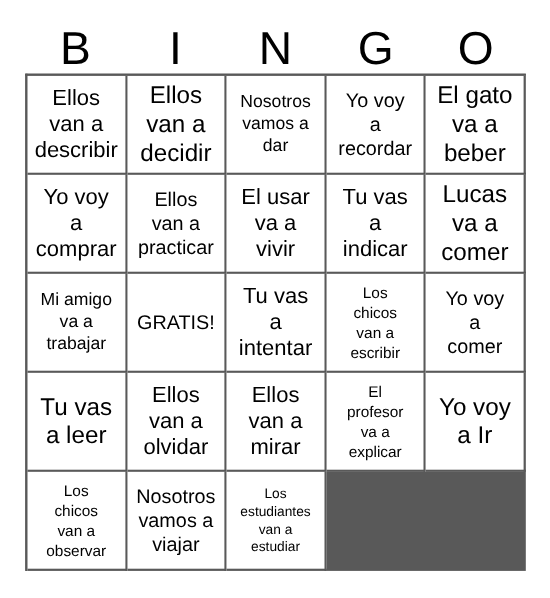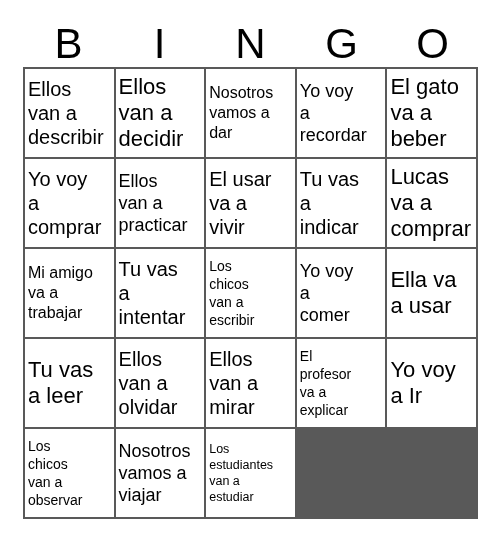--- a/index.html
+++ b/index.html
@@ -73,21 +73,21 @@
     align-items: center;
     justify-content: center;
     text-align: center;
     padding: 2px 3px;
     overflow: hidden;
   }
 
   .cell-text {
     display: block;
     width: 100%;
-    text-align: left;
+    text-align: center;
     color: #000000;
     font-family: "Liberation Sans", sans-serif;
     font-weight: 400;
     white-space: pre-line;
   }
 
   
   .fs-xl .cell-text { font-size: 22px; line-height: 26px; }
   .fs-lg .cell-text { font-size: 20px; line-height: 24px; }
   .fs-md .cell-text { font-size: 18px; line-height: 22px; }
@@ -153,49 +153,48 @@
       </div>
     <div class="bingo-cell fs-lg">
         <span class="cell-text">Tu vas
 a
 indicar</span>
       </div>
 
     <div class="bingo-cell fs-xl">
         <span class="cell-text">Lucas
 va a
-comprar</span>
+comer</span>
       </div>
     <div class="bingo-cell fs-sm">
         <span class="cell-text">Mi amigo
 va a
 trabajar</span>
+      </div>
+    <div class="bingo-cell fs-md">
+        <span class="cell-text">GRATIS!</span>
       </div>
     <div class="bingo-cell fs-lg">
         <span class="cell-text">Tu vas
 a
 intentar</span>
       </div>
     <div class="bingo-cell fs-xs">
         <span class="cell-text">Los
 chicos
 van a
 escribir</span>
       </div>
 
     <div class="bingo-cell fs-md">
         <span class="cell-text">Yo voy
 a
 comer</span>
       </div>
     <div class="bingo-cell fs-xl">
-        <span class="cell-text">Ella va
-a usar</span>
-      </div>
-    <div class="bingo-cell fs-xl">
         <span class="cell-text">Tu vas
 a leer</span>
       </div>
     <div class="bingo-cell fs-lg">
         <span class="cell-text">Ellos
 van a
 olvidar</span>
       </div>
     <div class="bingo-cell fs-lg">
         <span class="cell-text">Ellos

